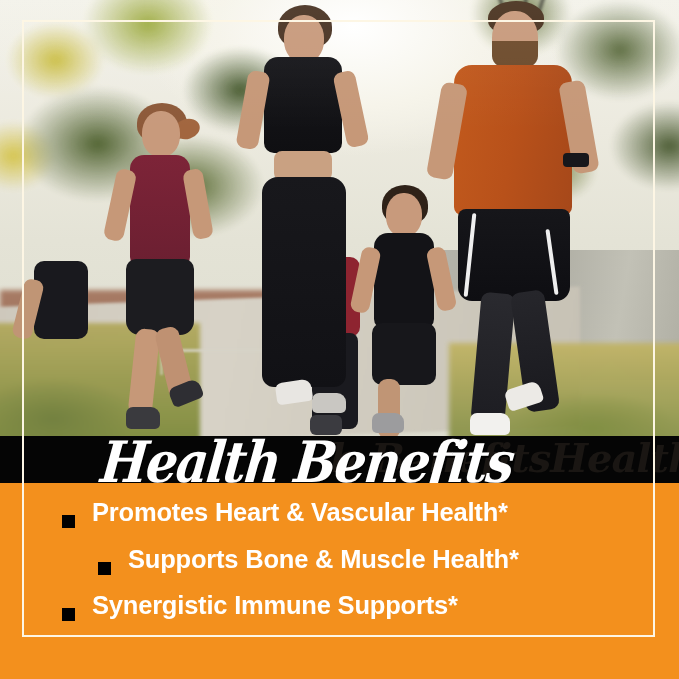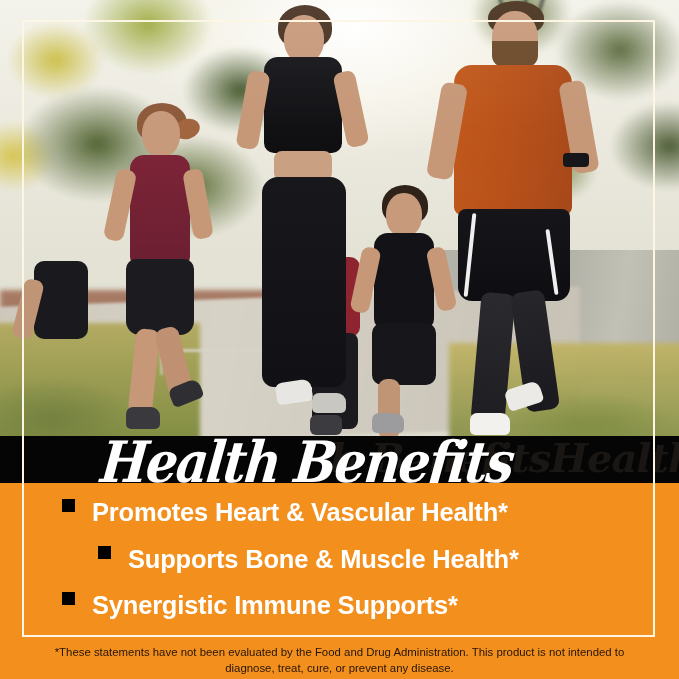--- a/index.html
+++ b/index.html
@@ -182,21 +182,21 @@
     font-size:50px; letter-spacing:-2px;
     color:#ffffff; white-space:nowrap;
     transform:skewX(-6deg) scaleY(1.14);
     transform-origin:left top;
     text-shadow:1px 2px 0 #000;
     z-index:2;
   }
 
   
   .benefits { position:absolute; left:0; top:483px; width:679px; height:150px; }
-  .bitem { position:absolute; display:flex; align-items:flex-start; left:62px; }
+  .bitem { position:absolute; display:flex; align-items:flex-end; left:62px; }
   .bitem .sq {
     width:13px; height:13px; background:#000; flex:0 0 13px; margin-right:17px;
     position:relative; top:1px;
   }
   .bitem .tx {
     font-size:25.5px; font-weight:700; color:#ffffff; letter-spacing:-.2px;
     white-space:nowrap; font-family:"Liberation Sans", sans-serif;
   }
   .b0 { top:15px; } .b1 { top:62px;padding-left:36px; } .b2 { top:108px; }
 
@@ -311,15 +311,14 @@
       <span class="tx">Supports Bone &amp; Muscle Health*</span>
     </div>
     <div class="bitem b2">
       <span class="sq"></span>
       <span class="tx">Synergistic Immune Supports*</span>
     </div>
   </div>
 
   <div class="frame"></div>
 
-  <div class="disclaimer">*These statements have not been evaluated by the Food and Drug Administration. This product is not intended to diagnose, treat, cure, or prevent any disease.</div>
 
 </div>
 
 </body></html>

